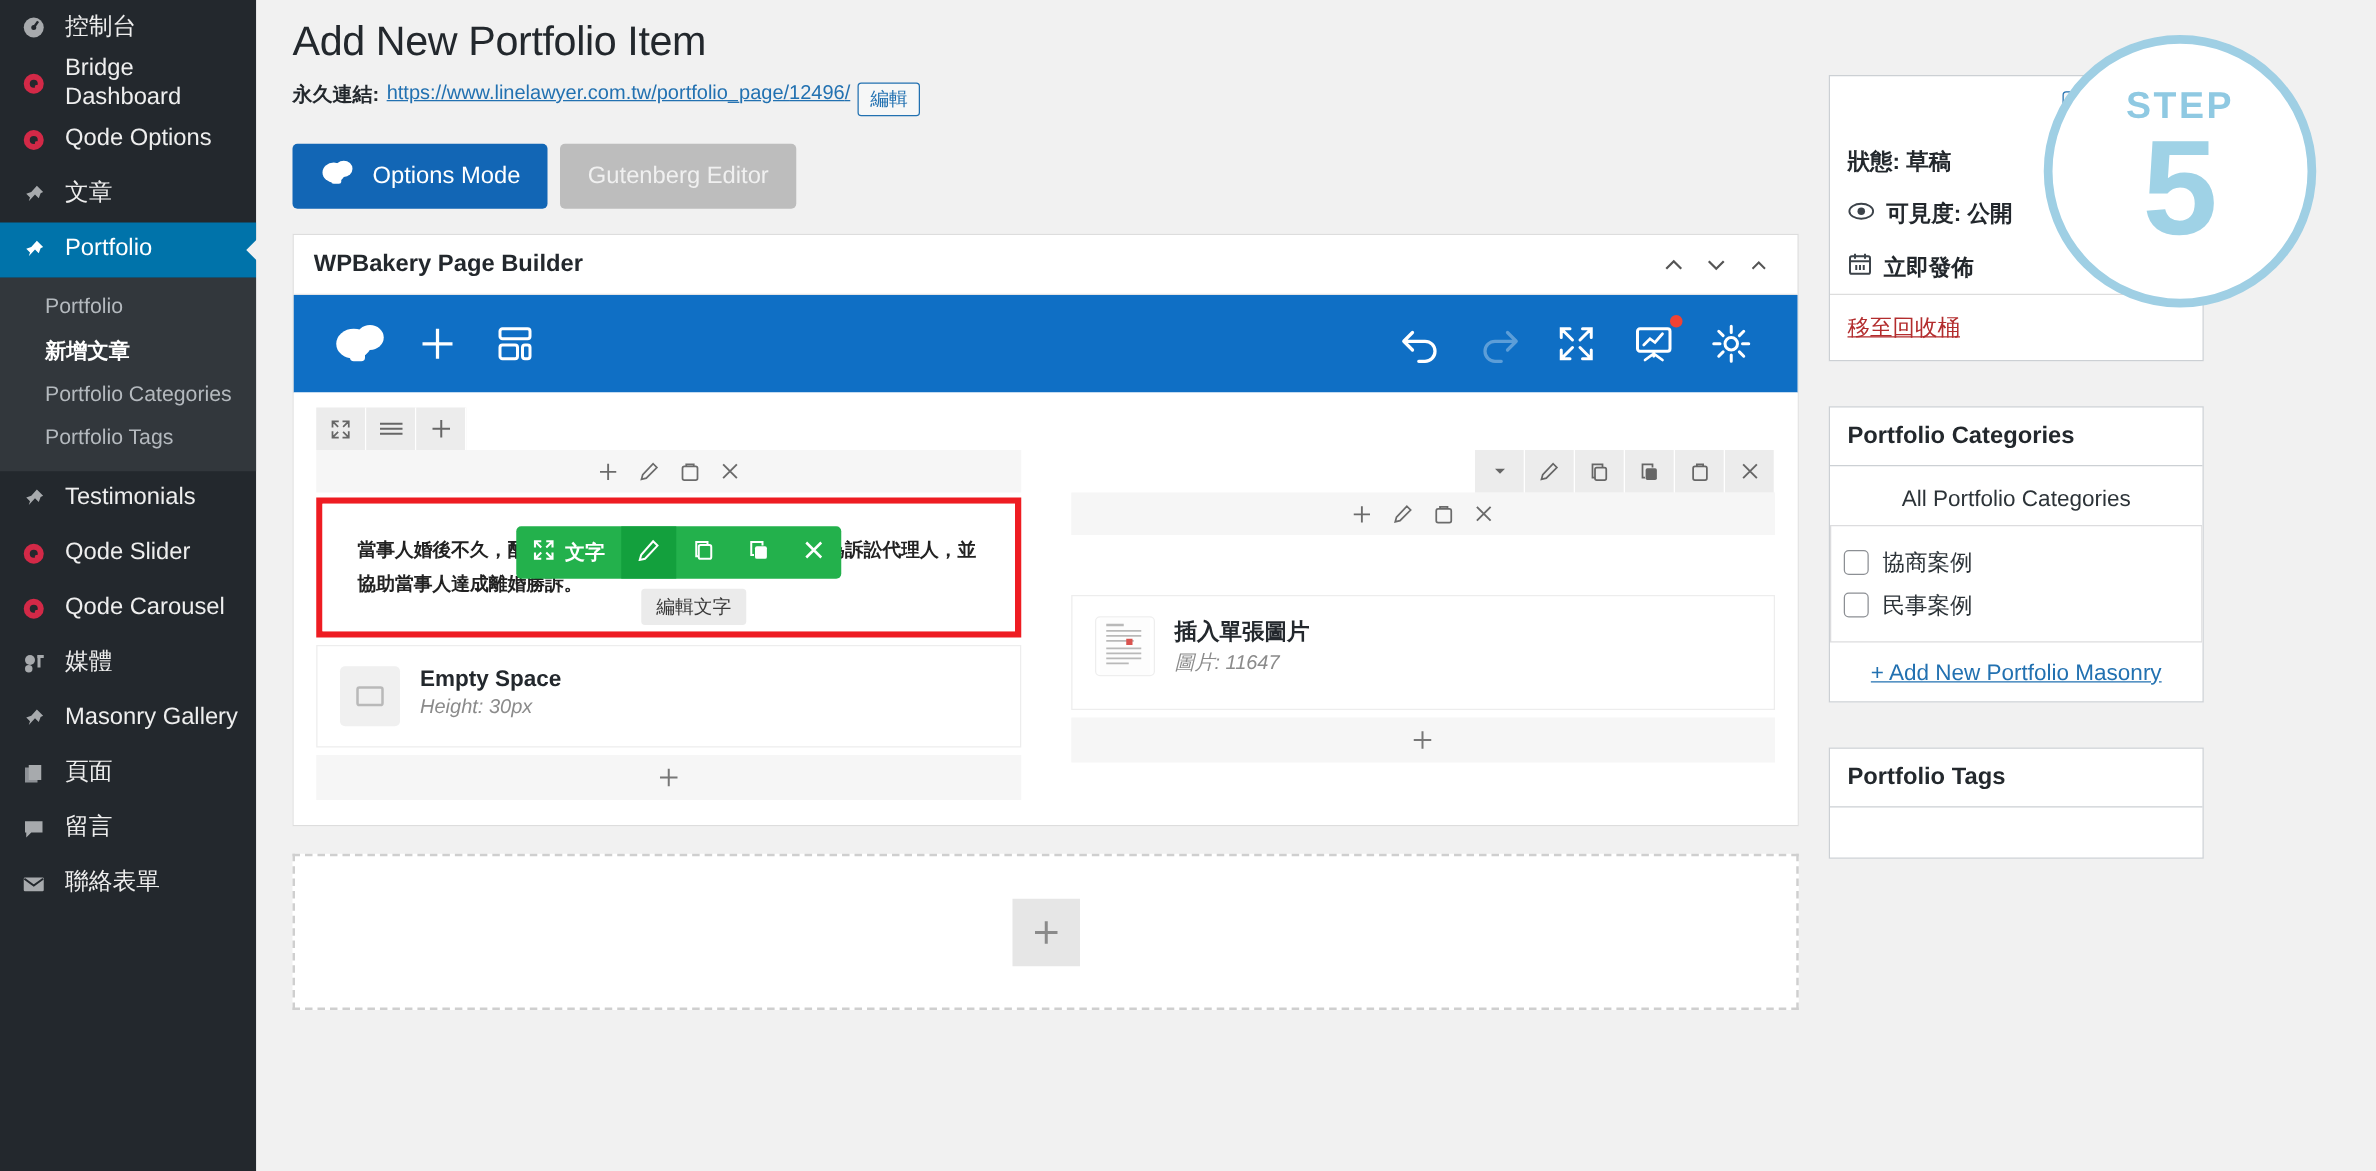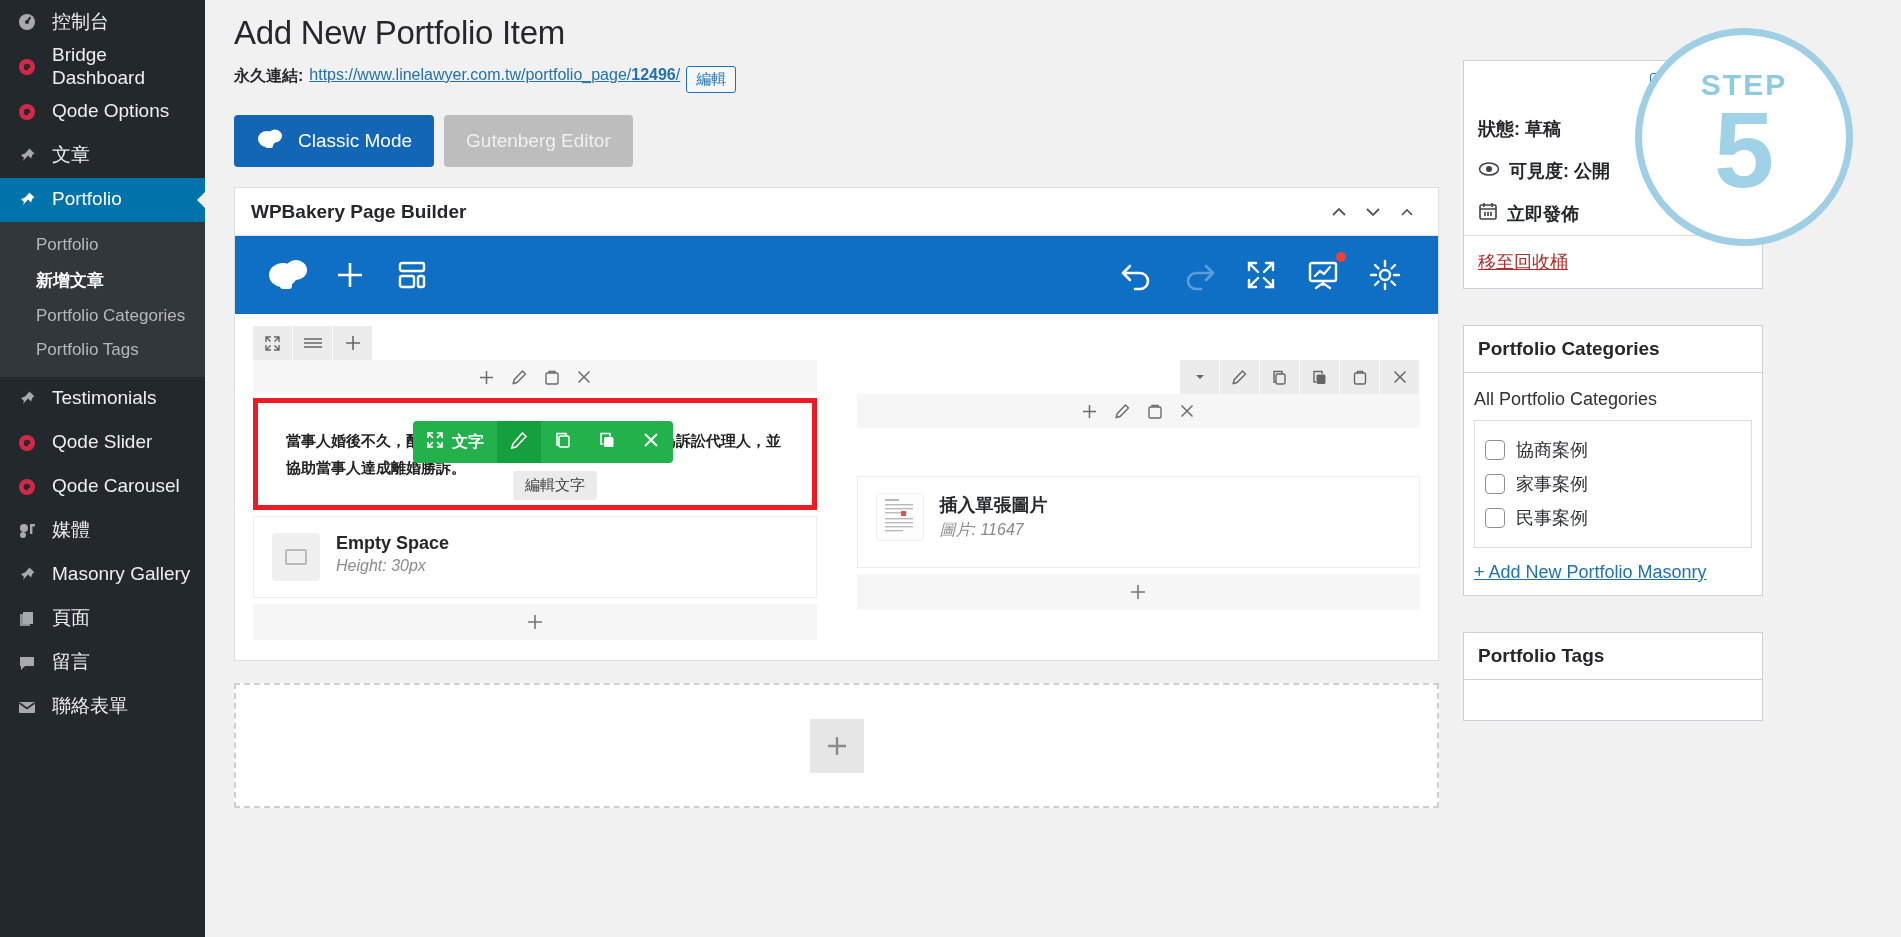--- a/index.html
+++ b/index.html
@@ -82,21 +82,21 @@
     margin: 14px 0 0 29px;
     font-size: 16px; color: #23282d;
     display: flex; align-items: flex-start; gap: 6px;
     font-weight: bold;
   }
   #permalink-row .lbl { font-weight: bold; }
   #permalink-row a {
     color: #2271b1; text-decoration: underline;
     font-weight: normal;
   }
-  #permalink-row a b { font-weight: bold; }
+  #permalink-row a b { font-weight: normal; }
   .pl-edit-btn {
     background: #f6f7f7;
     border: 1px solid #2271b1;
     color: #2271b1;
     border-radius: 3px;
     font-size: 15px;
     padding: 3px 9px;
     cursor: pointer;
     font-family: "Liberation Sans", sans-serif;
   }
@@ -259,21 +259,21 @@
     border: 1px solid #ccd0d4;
     margin-bottom: 36px;
     width: 300px;
   }
   .mbox-head {
     padding: 12px 14px;
     border-bottom: 1px solid #ccd0d4;
     font-size: 19px; font-weight: bold; color: #23282d;
     white-space: nowrap;
   }
-  .mbox-body { padding: 12px 10px; }
+  .mbox-body { padding: 12px 0; text-align: center; }
 
   #pub-top { padding: 12px 14px 0 14px; display: flex; justify-content: flex-end; }
   .btn-secondary {
     background: #f6f7f7;
     border: 1px solid #2271b1;
     color: #2271b1;
     border-radius: 3px;
     font-size: 17px;
     padding: 5px 14px;
     cursor: pointer;
@@ -493,21 +493,21 @@
 
   <div id="mode-row">
     <button class="mode-btn primary">
       <span>
         <svg width="28" height="22" viewBox="0 0 28 22">
             <ellipse cx="11" cy="11" rx="9" ry="8" fill="#fff"></ellipse>
             <ellipse cx="19" cy="8" rx="7" ry="6.5" fill="#fff"></ellipse>
             <rect x="9" y="15" width="8" height="5" rx="2" fill="#fff"></rect>
           </svg>
       </span>
-      <span>Classic Mode</span>
+      <span>Options Mode</span>
     </button>
     <button class="mode-btn muted">
       <span>Gutenberg Editor</span>
     </button>
   </div>
 
   
   <div id="wpb-panel">
 
     <div id="wpb-head">
@@ -826,24 +826,20 @@
     <div class="mbox-head">Portfolio Categories</div>
     <div class="mbox-body">
       <div class="cat-tabs">All Portfolio Categories</div>
       <div class="cat-list">
         <label class="cat-item">
           <span class="cbx"></span>
           <span>協商案例</span>
         </label>
         <label class="cat-item">
           <span class="cbx"></span>
-          <span>家事案例</span>
-        </label>
-        <label class="cat-item">
-          <span class="cbx"></span>
           <span>民事案例</span>
         </label>
       </div>
       <a href="#" class="add-new">+ Add New Portfolio Masonry</a>
     </div>
   </div>
 
   <div class="mbox">
     <div class="mbox-head">Portfolio Tags</div>
     <div class="mbox-body" style="height:40px;"></div>

